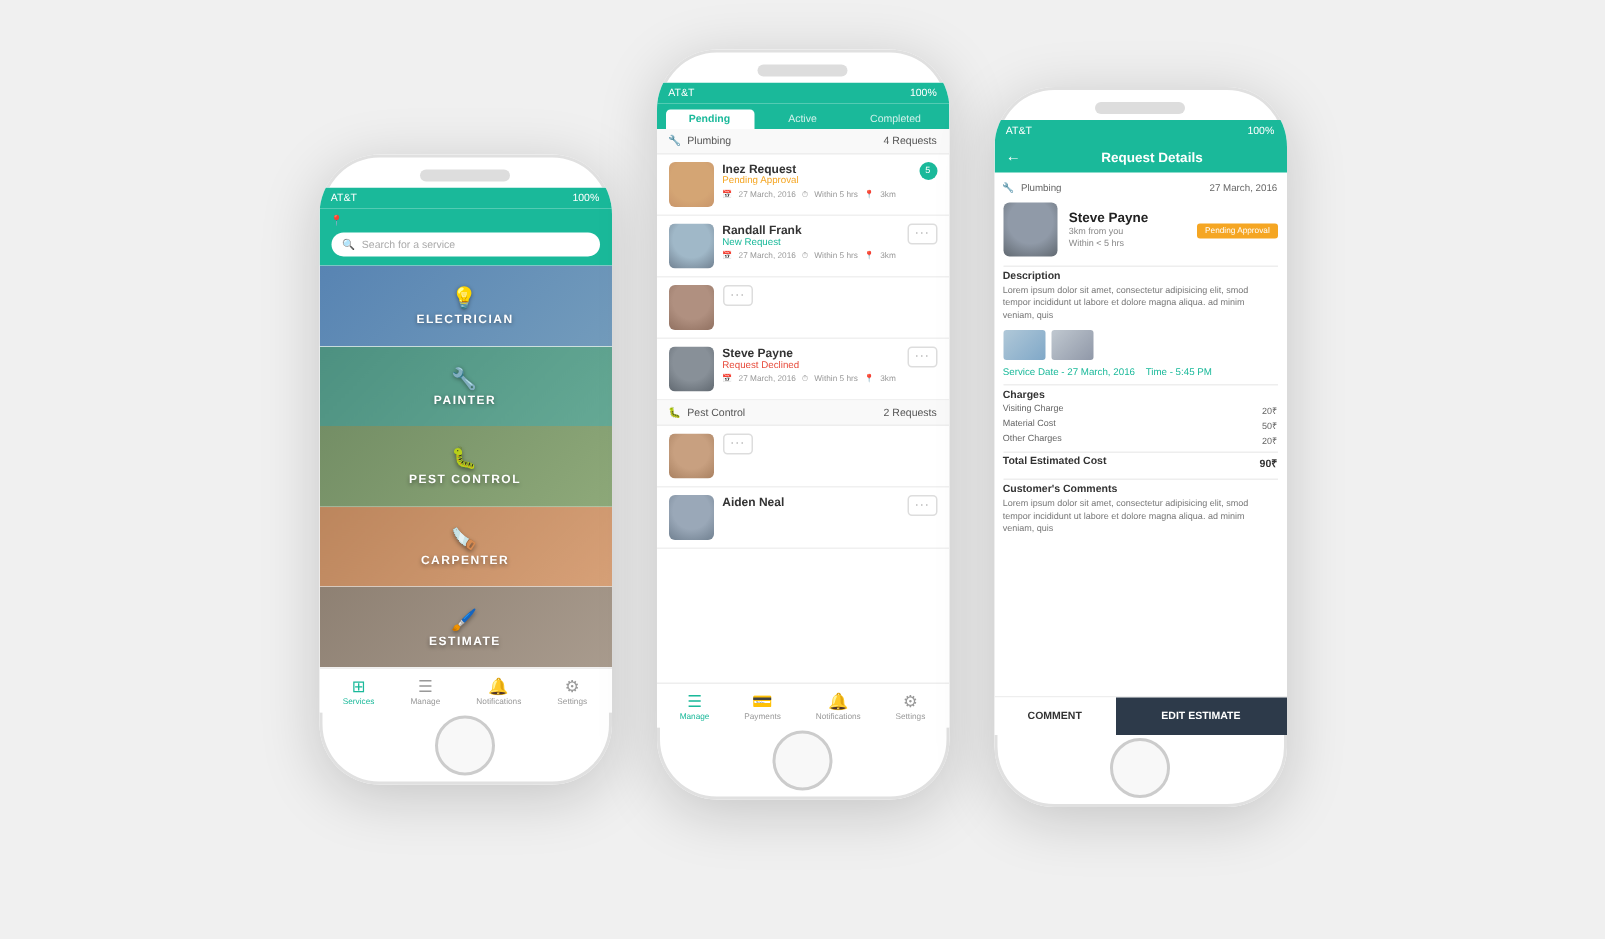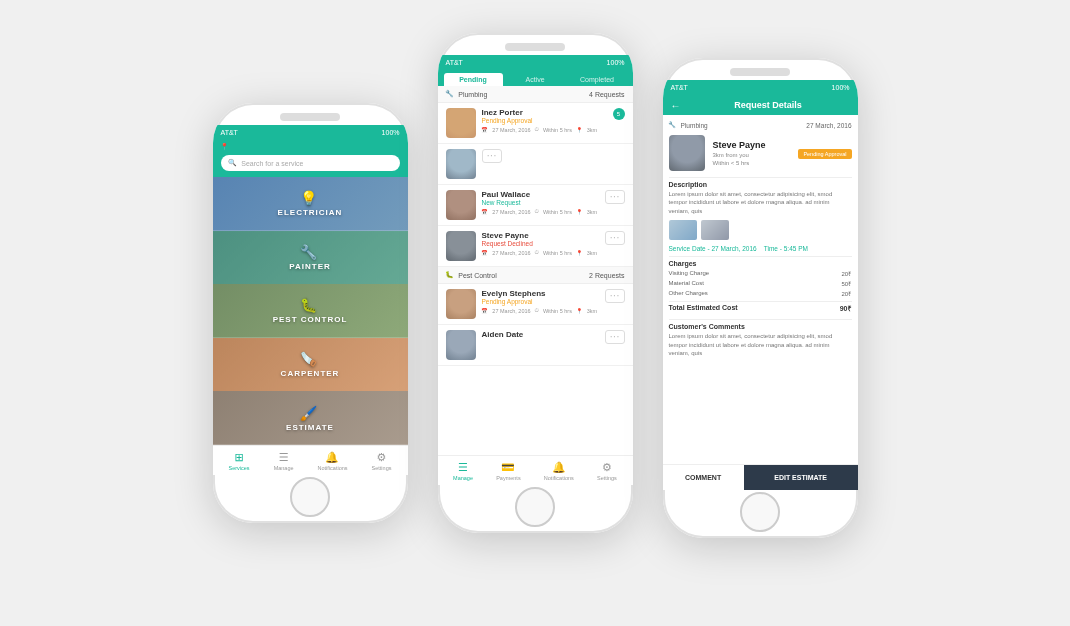--- a/index.html
+++ b/index.html
@@ -558,21 +558,21 @@
       <span>4 Requests</span>
     </div>
 
     <div class="request-list">
 
       <div class="request-item">
         <div class="request-avatar">
           <div class="avatar-img face-inez"></div>
         </div>
         <div class="request-info">
-          <div class="request-name">Inez Porter</div>
+          <div class="request-name">Inez Request</div>
           <div class="request-status status-pending">Pending Approval</div>
           <div class="request-meta">
             <span>📅</span>
             <span>27 March, 2016</span>
             <span>⏱</span>
             <span>Within 5 hrs</span>
             <span>📍</span>
             <span>3km</span>
           </div>
         </div>
@@ -580,40 +580,40 @@
           <div class="chat-badge">
             <span>5</span>
           </div>
         </div>
       </div>
 
       <div class="request-item">
         <div class="request-avatar">
           <div class="avatar-img face-randall"></div>
         </div>
-        <div class="request-actions">
-          <div class="dots-btn">···</div>
-        </div>
-      </div>
-
-      <div class="request-item">
-        <div class="request-avatar">
-          <div class="avatar-img face-paul"></div>
-        </div>
         <div class="request-info">
-          <div class="request-name">Paul Wallace</div>
+          <div class="request-name">Randall Frank</div>
           <div class="request-status status-new">New Request</div>
           <div class="request-meta">
             <span>📅</span>
             <span>27 March, 2016</span>
             <span>⏱</span>
             <span>Within 5 hrs</span>
             <span>📍</span>
             <span>3km</span>
           </div>
+        </div>
+        <div class="request-actions">
+          <div class="dots-btn">···</div>
+        </div>
+      </div>
+
+      <div class="request-item">
+        <div class="request-avatar">
+          <div class="avatar-img face-paul"></div>
         </div>
         <div class="request-actions">
           <div class="dots-btn">···</div>
         </div>
       </div>
 
       <div class="request-item">
         <div class="request-avatar">
           <div class="avatar-img face-steve"></div>
         </div>
@@ -639,43 +639,31 @@
           <span>🐛</span>
           <span>Pest Control</span>
         </div>
         <span>2 Requests</span>
       </div>
 
       <div class="request-item">
         <div class="request-avatar">
           <div class="avatar-img face-evelyn"></div>
         </div>
-        <div class="request-info">
-          <div class="request-name">Evelyn Stephens</div>
-          <div class="request-status status-pending">Pending Approval</div>
-          <div class="request-meta">
-            <span>📅</span>
-            <span>27 March, 2016</span>
-            <span>⏱</span>
-            <span>Within 5 hrs</span>
-            <span>📍</span>
-            <span>3km</span>
-          </div>
-        </div>
         <div class="request-actions">
           <div class="dots-btn">···</div>
         </div>
       </div>
 
       <div class="request-item">
         <div class="request-avatar">
           <div class="avatar-img face-aiden"></div>
         </div>
         <div class="request-info">
-          <div class="request-name">Aiden Date</div>
+          <div class="request-name">Aiden Neal</div>
         </div>
         <div class="request-actions">
           <div class="dots-btn">···</div>
         </div>
       </div>
     </div>
 
     <div class="bottom-nav">
       <div class="nav-item active">
         <span class="nav-icon">☰</span>

